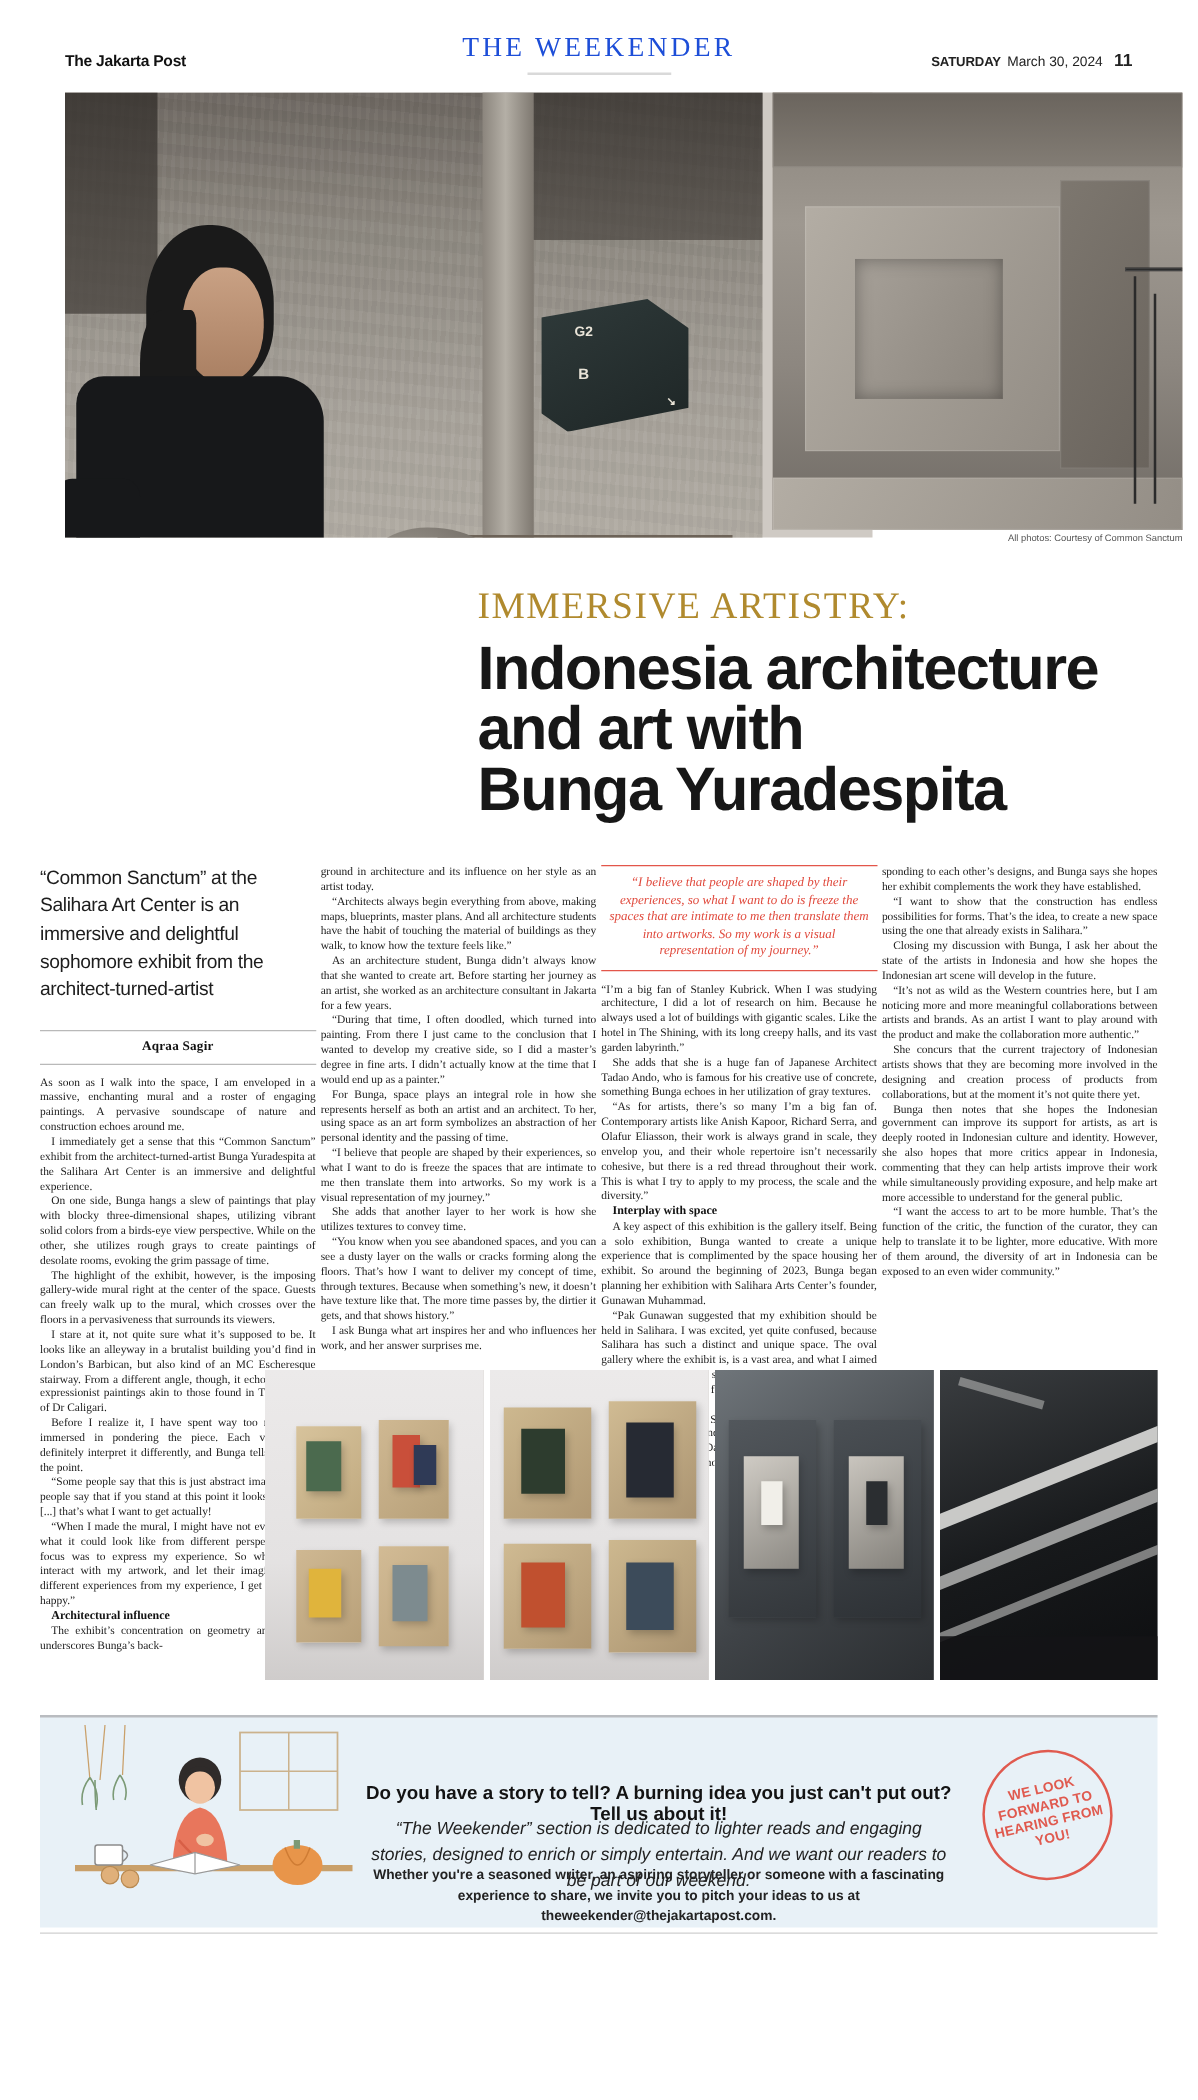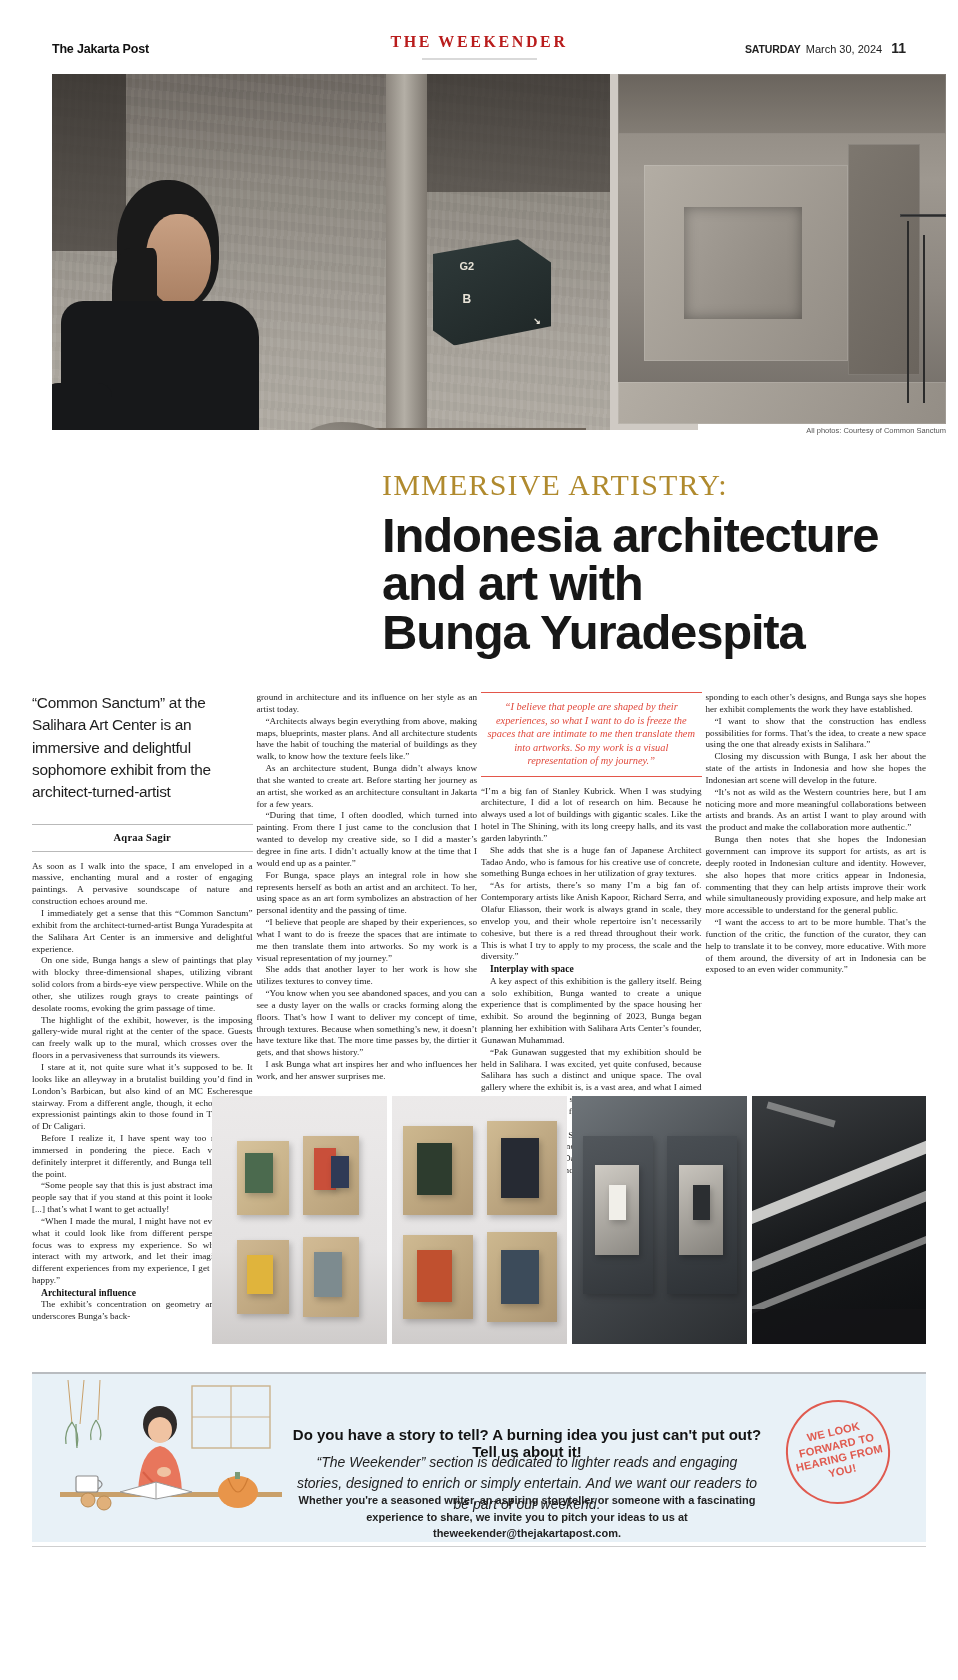--- a/index.html
+++ b/index.html
@@ -19,21 +19,21 @@
     justify-content:space-between; padding-bottom:6px;
     position: relative;
   }
   .mast-left {
     font-family:"Liberation Sans", sans-serif;
     font-weight:bold; font-size:12.5px; color:#111; letter-spacing:-0.2px;
   }
   .mast-center { position:absolute; left:0; right:0; text-align:center; bottom:2px; }
   .mast-center .wk {
     font-family:"Liberation Serif", serif;
-    font-size:16px; letter-spacing:2.6px; color:#b91c1c;font-weight:bold;
+    font-size:22px; letter-spacing:2.6px; color:#1d4ed8;
   }
   .mast-center .rule { width:115px; height:2px; background:#d9d9d9; margin:7px auto 0; }
   .mast-right {
     font-family:"Liberation Sans", sans-serif;
     font-size:11px; color:#222; display:flex; align-items:baseline; gap:5px;
     position:relative; z-index:2;
   }
   .mast-right .day { font-weight:bold; font-size:10.5px; letter-spacing:-0.1px;}
   .mast-right .date { font-weight:normal; }
   .mast-right .pg { font-weight:bold; font-size:14px; margin-left:4px; }
@@ -324,22 +324,23 @@
         <p>Bunga explains that Salihara was a collaborative design by four architects: Andra Matin, Adi Purnomo, Marco Kusumawijaya and Danny Wicaksono. The space is therefore the result of those four architects re-</p>
       </div>
     </div>
 
     <div class="col">
       <div class="body">
         <p class="noind">sponding to each other’s designs, and Bunga says she hopes her exhibit complements the work they have established.</p>
         <p>“I want to show that the construction has endless possibilities for forms. That’s the idea, to create a new space using the one that already exists in Salihara.”</p>
         <p>Closing my discussion with Bunga, I ask her about the state of the artists in Indonesia and how she hopes the Indonesian art scene will develop in the future.</p>
         <p>“It’s not as wild as the Western countries here, but I am noticing more and more meaningful collaborations between artists and brands. As an artist I want to play around with the product and make the collaboration more authentic.”</p>
+        <p>She concurs that the current trajectory of Indonesian artists shows that they are becoming more involved in the designing and creation process of products from collaborations, but at the moment it’s not quite there yet.</p>
         <p>Bunga then notes that she hopes the Indonesian government can improve its support for artists, as art is deeply rooted in Indonesian culture and identity. However, she also hopes that more critics appear in Indonesia, commenting that they can help artists improve their work while simultaneously providing exposure, and help make art more accessible to understand for the general public.</p>
-        <p>“I want the access to art to be more humble. That’s the function of the critic, the function of the curator, they can help to translate it to be convey, more educative. With more of them around, the diversity of art in Indonesia can be exposed to an even wider community.”</p>
+        <p>“I want the access to art to be more humble. That’s the function of the critic, the function of the curator, they can help to translate it to be lighter, more educative. With more of them around, the diversity of art in Indonesia can be exposed to an even wider community.”</p>
       </div>
     </div>
   </div>
 
   <div class="strip">
 
     <div class="ph ph1">
       <div class="gallerywall"></div>
       <div class="canvas" style="left:14%;top:18%;width:30%;height:30%;background:linear-gradient(135deg,#d7c39c,#c0a97f);"></div>
       <div class="canvas" style="left:19%;top:23%;width:16%;height:16%;background:#4b6a4e;"></div>

